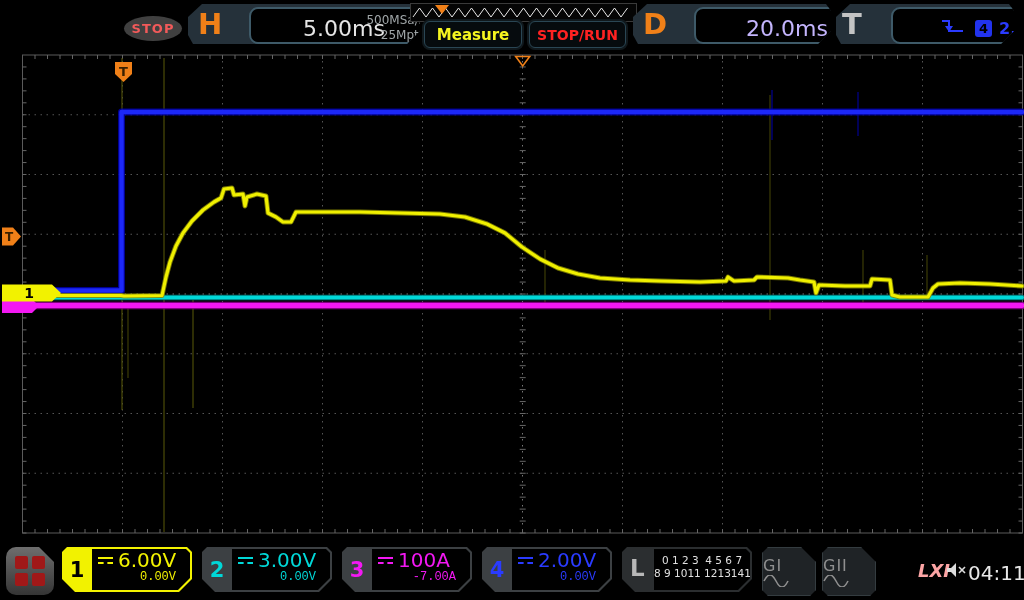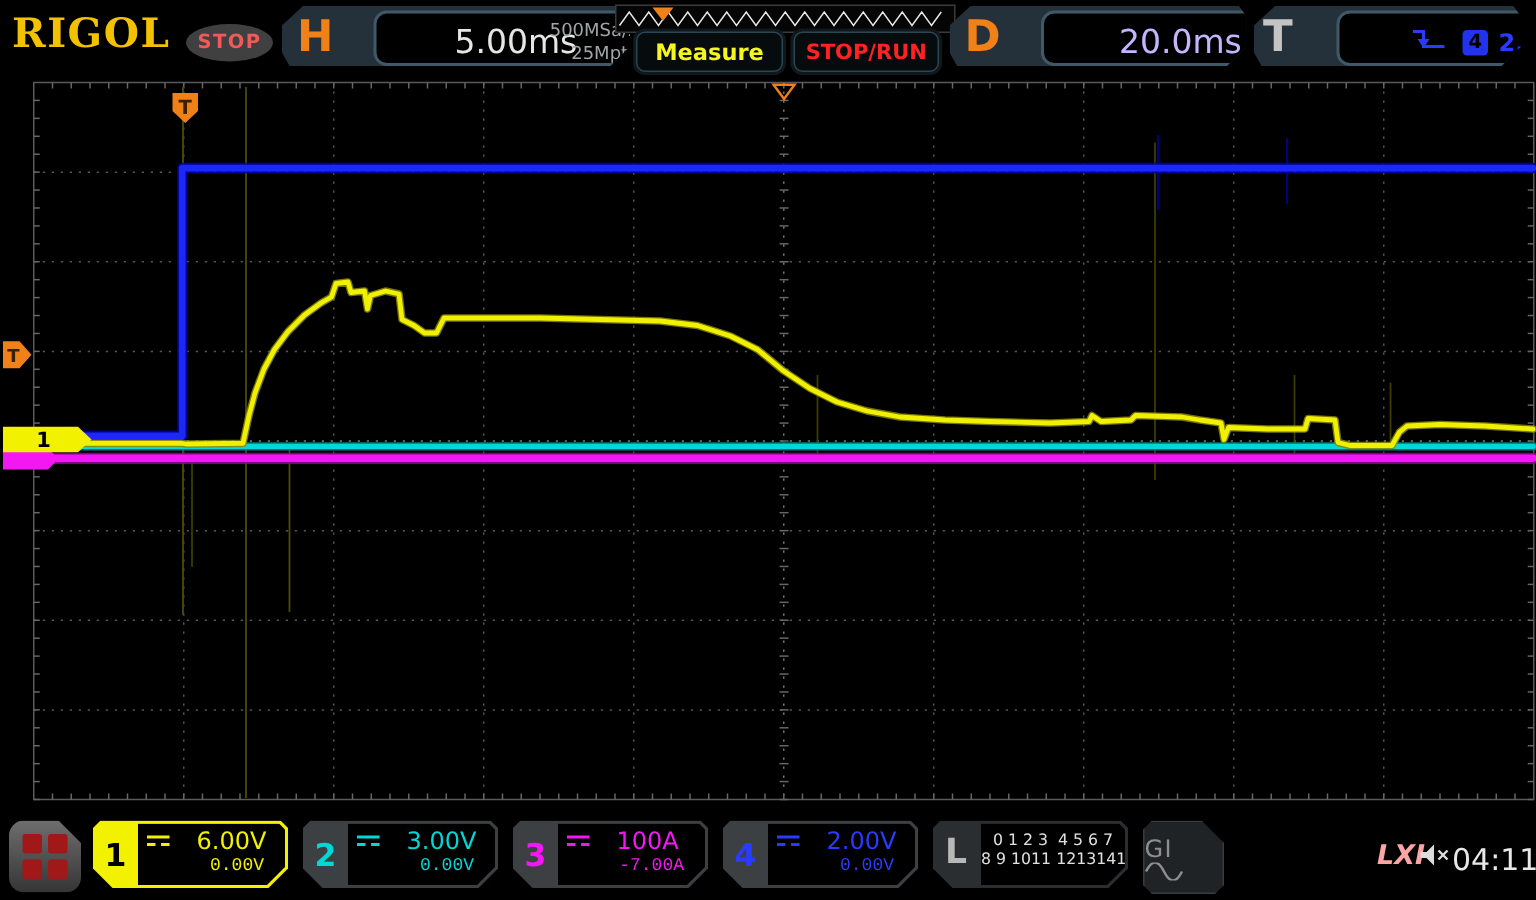--- a/index.html
+++ b/index.html
@@ -50,21 +50,21 @@
   #menu-grid{display:grid;grid-template-columns:13px 13px;grid-gap:4px;}
   #menu-grid div{width:13px;height:13px;background:#a01818;border-radius:2px;}
   .ch{top:547px;width:130px;height:45px;
         clip-path:polygon(5px 0,calc(100% - 5px) 0,100% 5px,100% calc(100% - 13px),
                   calc(100% - 13px) 100%,13px 100%,0 calc(100% - 13px),0 5px);}
   .ch .tabnum{position:absolute;left:0;top:0;width:30px;height:100%;
         font-weight:bold;font-size:21px;display:flex;align-items:center;justify-content:center;}
   .ch .val{position:absolute;left:30px;top:2px;right:2px;bottom:2px;background:#000;
         clip-path:polygon(0 0,calc(100% - 4px) 0,100% 4px,100% calc(100% - 12px),
                   calc(100% - 12px) 100%,0 100%);padding:1px 6px;box-sizing:border-box;}
-  .ch .l1{display:flex;align-items:center;gap:18px;font-size:16px;height:20px;}
+  .ch .l1{display:flex;align-items:center;gap:5px;font-size:20px;height:20px;}
   .ch .l2{text-align:right;font-size:12px;padding-right:8px;font-family:Liberation Mono, monospace;}
   .dc-icon{width:15px;}
   .dc-icon .s{border-top:2px solid;}
   .dc-icon .d{border-top:2px dashed;margin-top:3px;}
   #lg-plate{left:622px;top:547px;width:130px;height:45px;background:#2b2e30;
         clip-path:polygon(5px 0,calc(100% - 5px) 0,100% 5px,100% calc(100% - 13px),
                   calc(100% - 13px) 100%,13px 100%,0 calc(100% - 13px),0 5px);}
   #lg-label{position:absolute;left:8px;top:8px;color:#b8b8b8;font-weight:bold;font-size:23px;}
   #lg-box{position:absolute;left:32px;top:2px;right:2px;bottom:2px;background:#000000;
         clip-path:polygon(0 0,calc(100% - 4px) 0,100% 4px,100% calc(100% - 12px),
@@ -80,21 +80,20 @@
   #gen2-btn{left:822px;}
   #lxi-logo{left:918px;top:560px;color:#fca5a5;font-weight:bold;font-style:italic;font-size:18px;}
   #clock{left:968px;top:561px;color:#e8e8e8;font-size:20px;}
   #mute-wrap{left:946px;top:562px;}
 </style>
 </head>
 <body>
 
 <div id="screen">
 
-  <div class="abs" id="logo">RIGOL</div>
   <div class="abs" id="stop-badge">STOP</div>
 
   <div class="abs plate" id="h-plate">
     <div class="abs plate-label" id="h-label">H</div>
     <div class="inner-box">
       <div class="abs" id="h-scale">5.00ms</div>
       <div class="abs" id="h-srate"><span>500MSa/s</span><br><span>25Mpts</span></div>
     </div>
   </div>
 
@@ -527,20 +526,26 @@
     <div id="lg-label">L</div>
     <div id="lg-box"><span>0 1 2 3  4 5 6 7</span><br><span>8 9 1011 12131415</span></div>
   </div>
 
   <div class="abs gen-btn" id="gen1-btn">
     <div class="gname">GI</div>
     <svg width="26" height="12">
       <path d="M1,6 C5,-2 9,-2 13,6 C17,14 21,14 25,6" fill="none" stroke="#8f8f8f" stroke-width="1.6"></path>
     </svg>
   </div>
+  <div class="abs gen-btn" id="gen2-btn">
+    <div class="gname">GII</div>
+    <svg width="26" height="12">
+      <path d="M1,6 C5,-2 9,-2 13,6 C17,14 21,14 25,6" fill="none" stroke="#8f8f8f" stroke-width="1.6"></path>
+    </svg>
+  </div>
 
   <div class="abs" id="lxi-logo">LXI</div>
   <div class="abs" id="mute-wrap">
     <svg width="22" height="17">
       <polygon points="1,6 5,6 10,1 10,15 5,10 1,10" fill="#dcdcdc"></polygon>
       <line x1="13" y1="5" x2="19" y2="11" stroke="#dcdcdc" stroke-width="1.6"></line>
       <line x1="19" y1="5" x2="13" y2="11" stroke="#dcdcdc" stroke-width="1.6"></line>
     </svg>
   </div>
   <div class="abs" id="clock">04:11</div>

